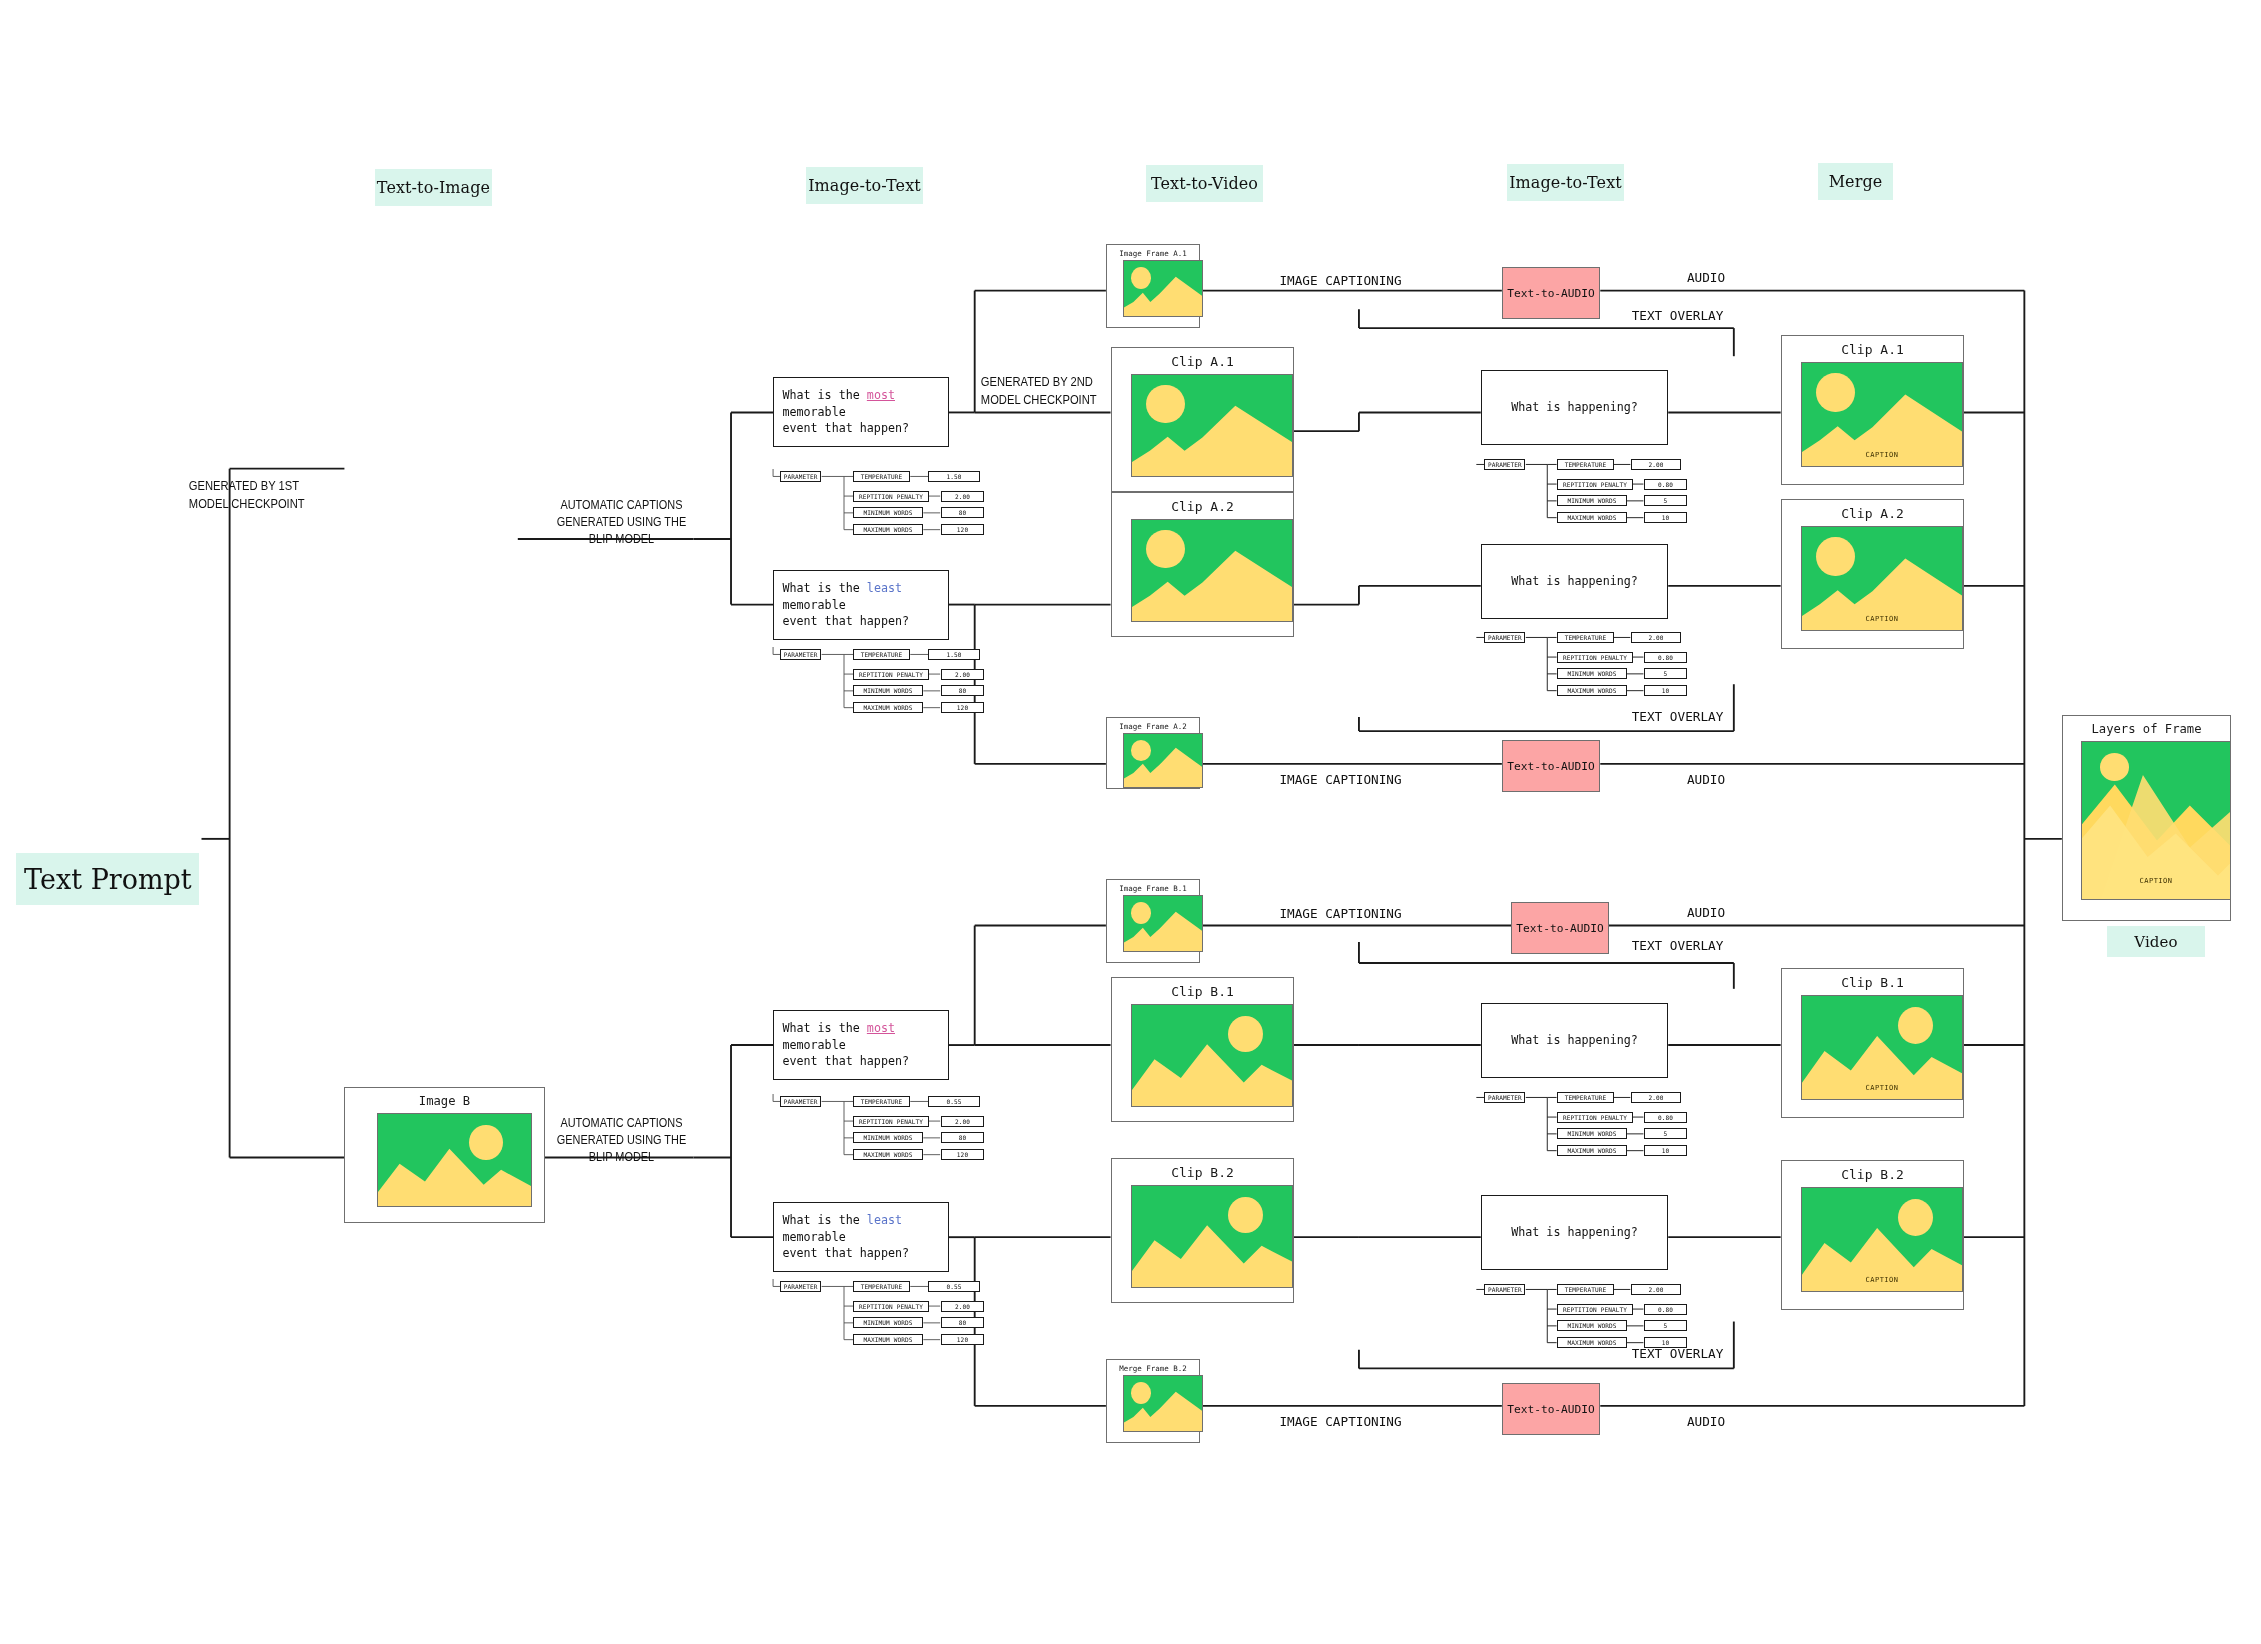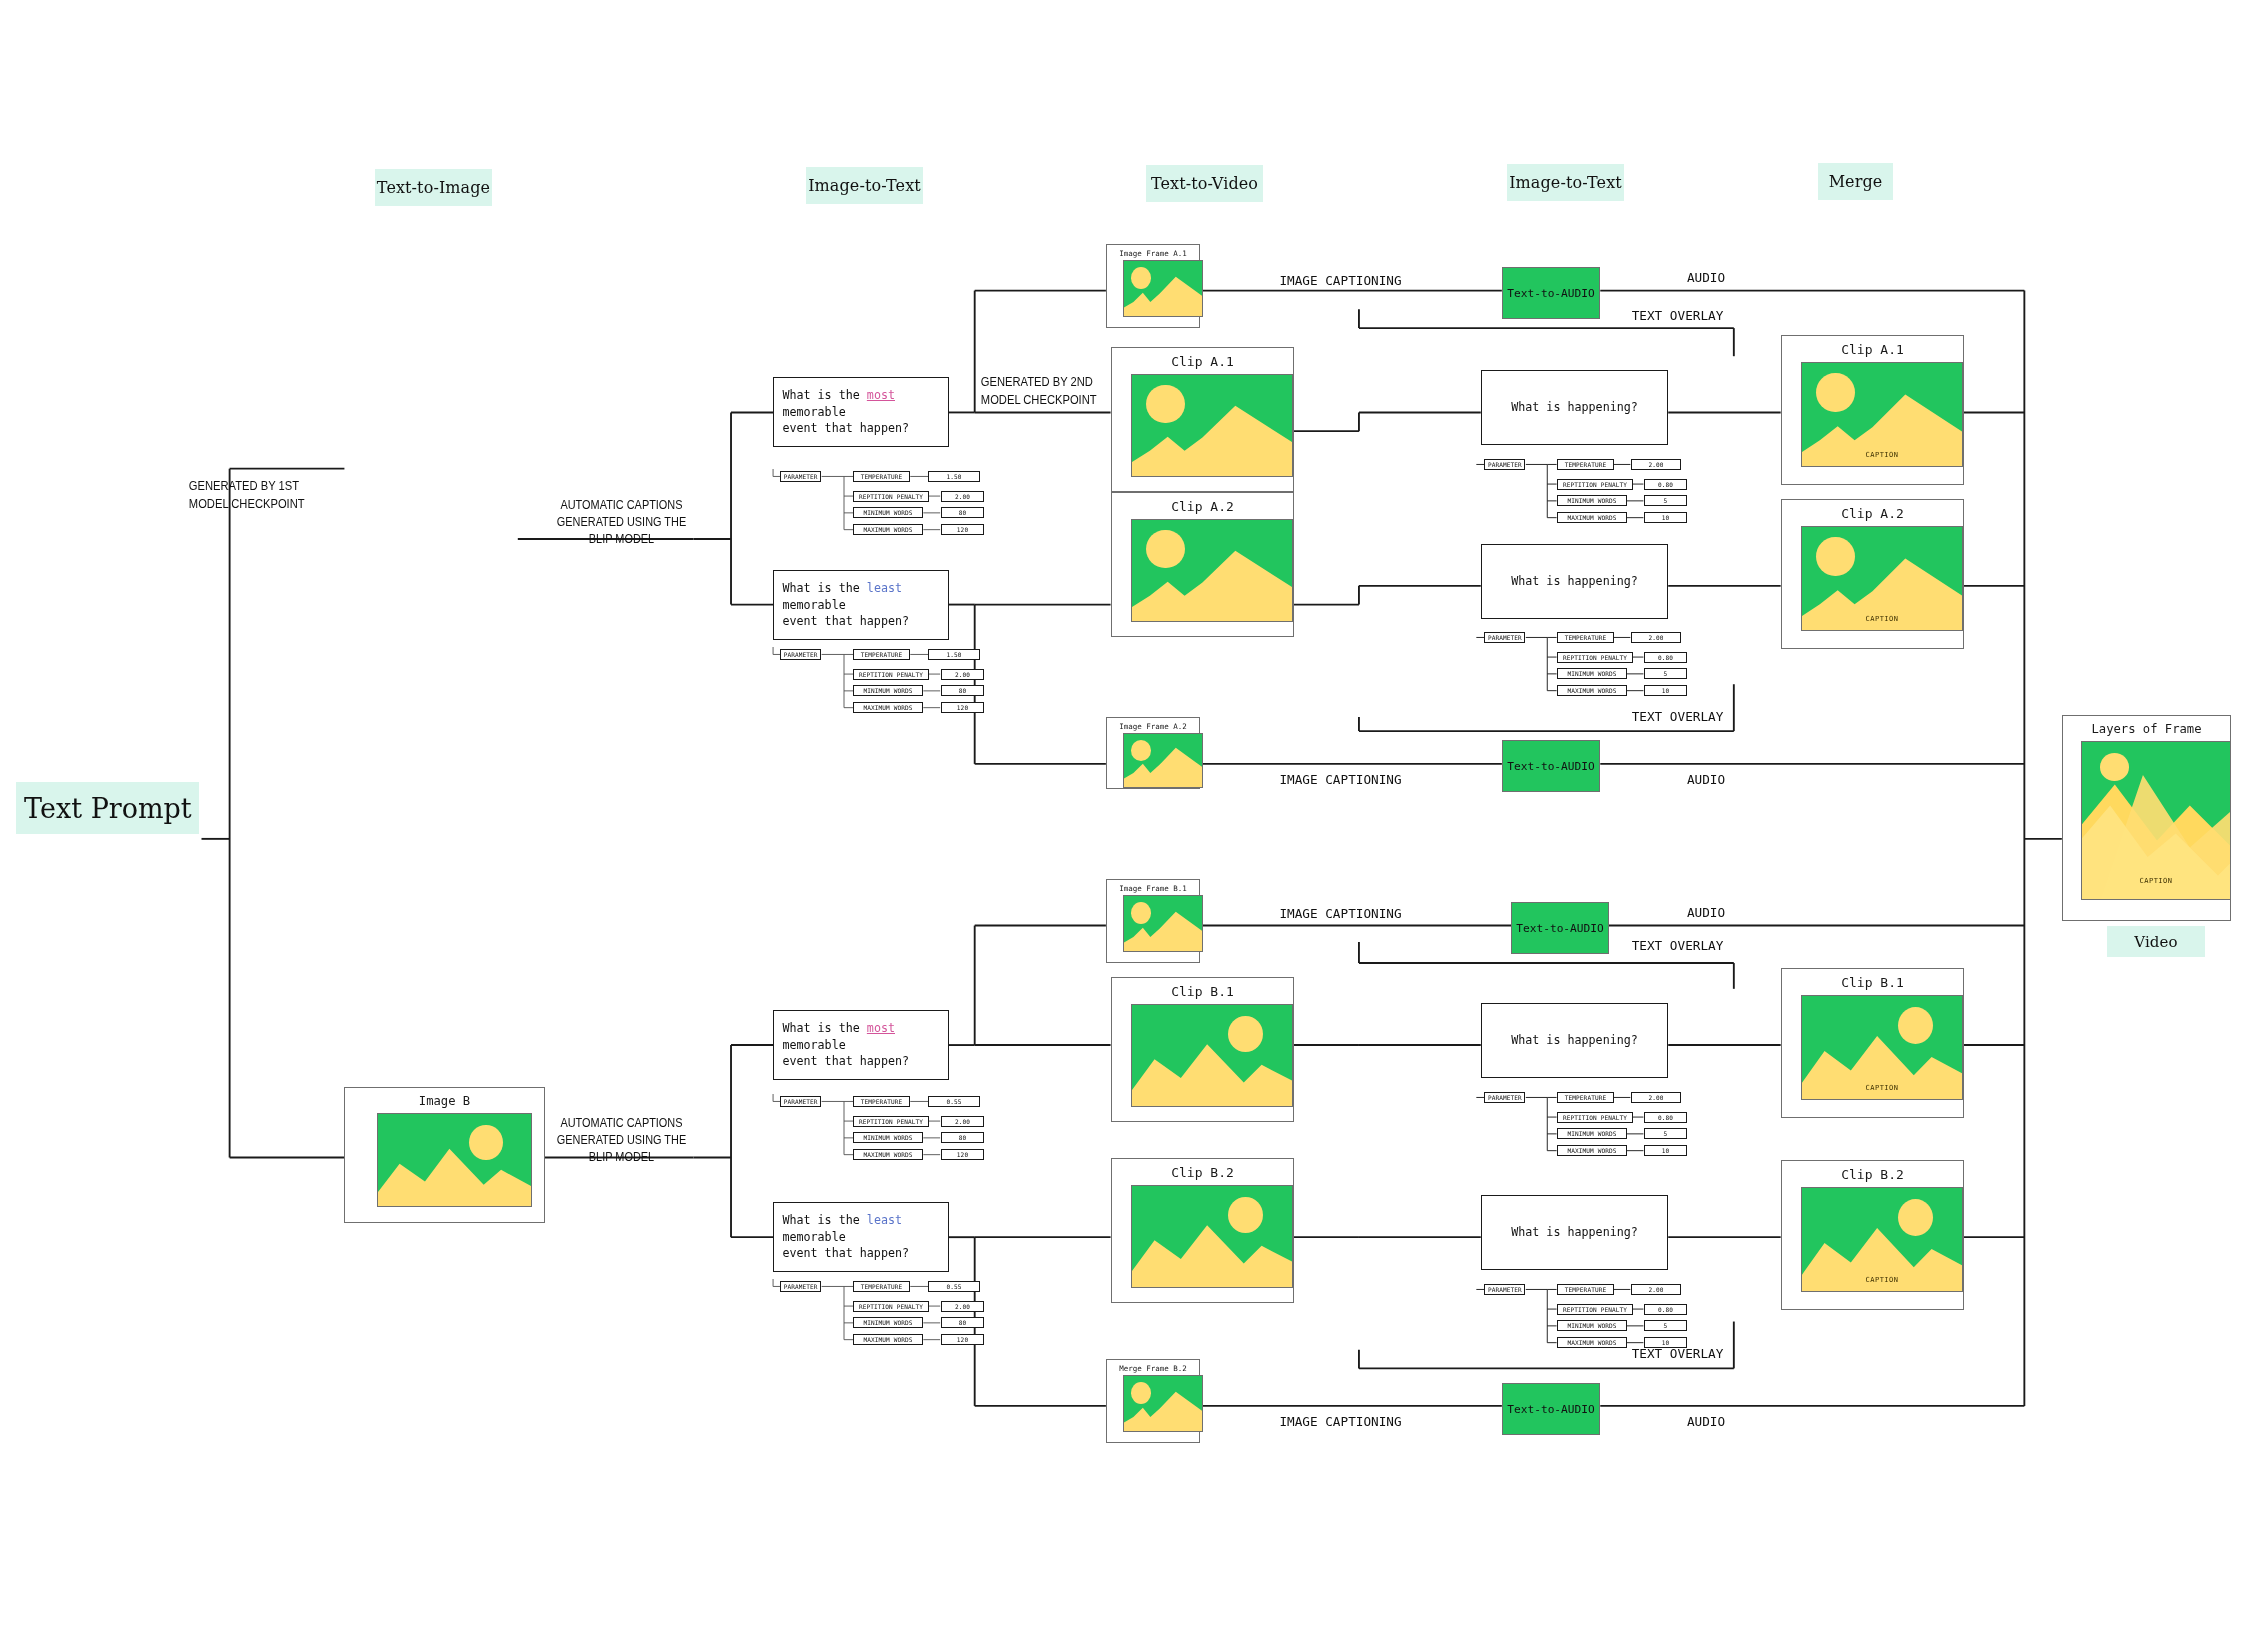--- a/index.html
+++ b/index.html
@@ -96,21 +96,21 @@
   .qbox .qtext {
     font-family:"DejaVu Sans Mono", monospace;
     color:#111; line-height:1.45;
   }
   .hl-most { color:#d4549a;text-decoration:underline; }
   .hl-least { color:#5a74c9; }
 
   
   .pbox {
     position:absolute;
-    background:#22c55e;
+    background:#fca5a5;
     border:0.9px solid #6f6f6f;
     display:flex; align-items:center; justify-content:center;
     font-family:"DejaVu Sans Mono", monospace;
     color:#111;
     white-space:nowrap;
   }
 
   
   .ptree { position:absolute; }
   .pcell {
@@ -246,21 +246,21 @@
   <div class="stage-chip" style="left:1146px; top:165px; width:117px; height:37px; font-size:16px;">
     <span>Text-to-Video</span>
   </div>
   <div class="stage-chip" style="left:1507px; top:164px; width:117px; height:37px; font-size:16px;">
     <span>Image-to-Text</span>
   </div>
   <div class="stage-chip" style="left:1818px; top:163px; width:75px; height:37px; font-size:16px;">
     <span>Merge</span>
   </div>
 
-  <div class="prompt-chip" style="left:16.4px; top:782px; width:183px; height:52px;">
+  <div class="prompt-chip" style="left:16.4px; top:853px; width:183px; height:52px;">
     <span>Text Prompt</span>
   </div>
 
 
   <div class="img-card" style="left:344px; top:1087px; width:201px; height:136px;">
     <div class="card-title" style="font-size:12.2px;">Image B</div>
     <div class="thumb" style="width:155px; height:94px;">
       <div class="sun" style="left:60%; top:12%; width:22%; height:38%;"></div>
       <svg viewBox="0 0 330 200" width="155" height="94" preserveAspectRatio="none">
         <polygon points="0,200 0,170 46,110 100,148 152,78 225,155 262,123 330,160 330,200" fill="#ffdd72"></polygon>

